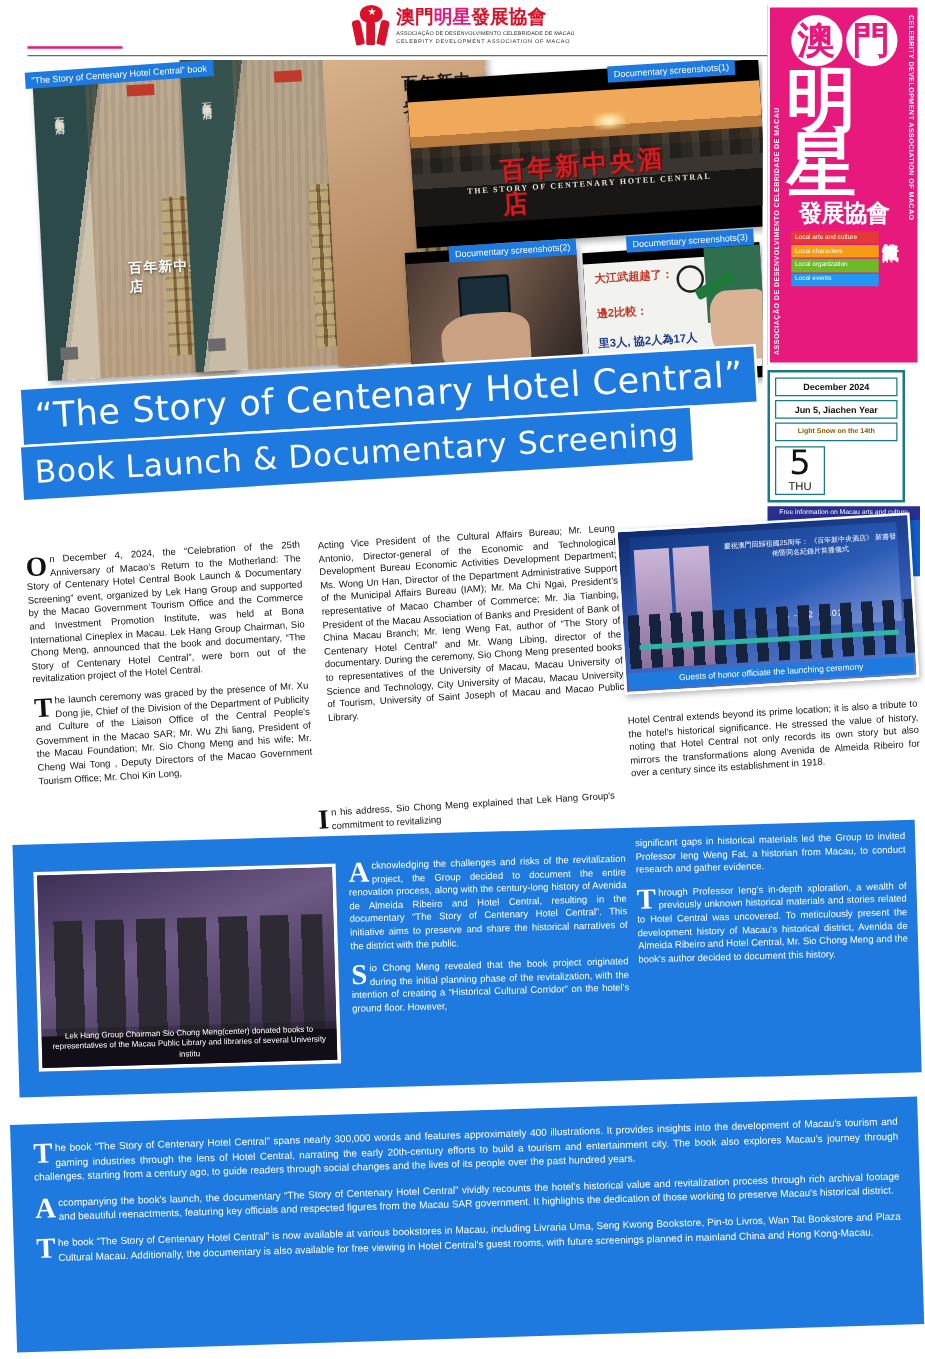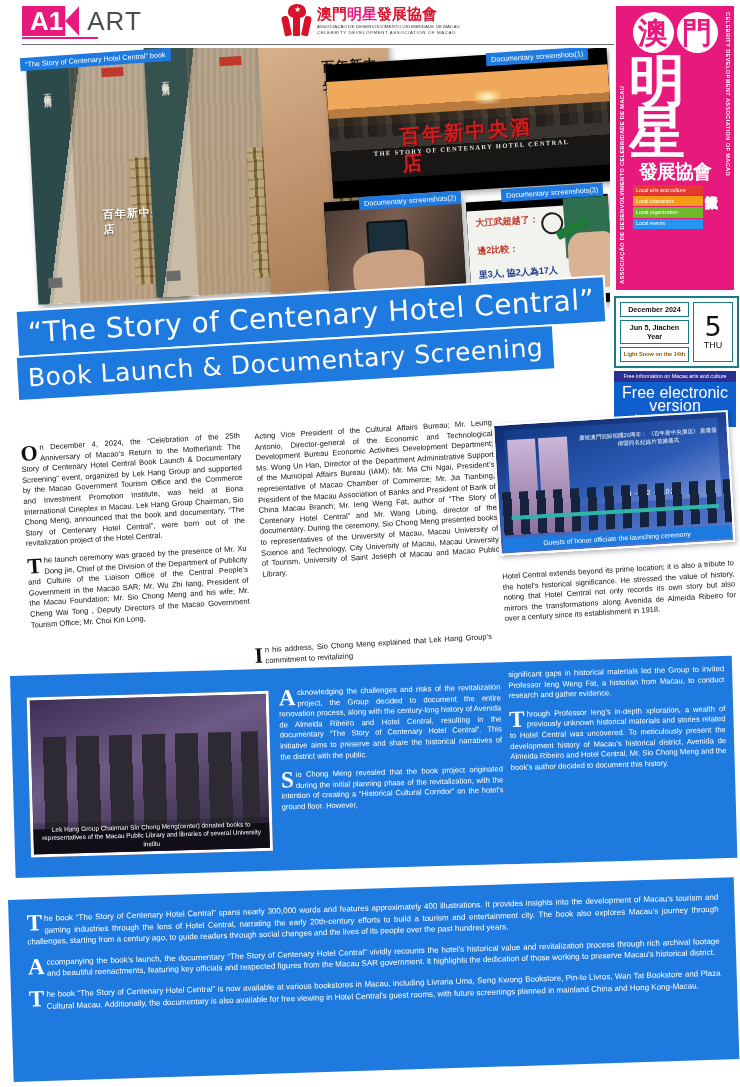--- a/index.html
+++ b/index.html
@@ -67,21 +67,21 @@
   .sb-dev { color: #fff; font-size: 19px; font-weight: bold; line-height: 22px; margin-top: 1px; letter-spacing: -1px; font-family: "DejaVu Sans", sans-serif; }
   .sb-tags { display: flex; margin-top: 3px; width: 100%; padding: 0 4px; gap: 3px; }
   .sb-tagcol { flex: 1; display: flex; flex-direction: column; gap: 1px; }
   .sb-tag { font-size: 5.2px; color: #fff; padding: 1.6px 3px; line-height: 7px; white-space: nowrap; }
   .tag1 { background: #e53935; }
   .tag2 { background: #f59b14; }
   .tag3 { background: #6eb92b; }
   .tag4 { background: #2196f3; }
   .sb-info { color: #fff; font-size: 13px; font-weight: bold; line-height: 11px; writing-mode: vertical-rl; letter-spacing: 0px; font-family: "DejaVu Sans", sans-serif; height: 40px; }
 
-  .sb-date { width: 125px; border: 2px solid #1a7a86; background: #fff; margin-top: 4px; padding: 4px; display: flex; gap: 4px; }
+  .sb-date { width: 110px; border: 2px solid #1a7a86; background: #fff; margin-top: 4px; padding: 4px; display: flex; gap: 4px; flex-direction: column; }
   .sb-date-left { flex: 1; display: flex; flex-direction: column; gap: 3px; }
   .sb-dl { border: 1px solid #1a7a86; text-align: center; font-size: 7.2px; color: #111; padding: 2px 1px; line-height: 9px; font-weight: bold; }
   .sb-dl.small { font-size: 5.6px; color: #8a5a00; font-weight: bold; }
   .sb-date-right { width: 40px; border: 1px solid #1a7a86; display: flex; flex-direction: column; align-items: center; justify-content: center; }
   .sb-day { font-size: 27px; line-height: 26px; color: #111; font-weight: normal; font-family: "DejaVu Sans", sans-serif; }
   .sb-dow { font-size: 9px; color: #111; line-height: 11px; }
   .sb-free-bar { width: 122px; background: #2a2f8f; color: #fff; font-size: 5.4px; text-align: center; padding: 2px 0; margin-top: 3px; line-height: 7px; }
   .sb-free-box { width: 122px; background: #0f5fcf; color: #fff; text-align: center; padding: 4px 2px 5px; }
   .sb-free-1 { font-size: 16px; line-height: 13px; }
   .sb-free-2 { font-size: 7px; line-height: 10px; }
@@ -209,24 +209,20 @@
     float: left; font-size: 23px; line-height: 20px; padding-right: 2px; font-weight: bold;
     color: #fff; font-family: "Liberation Serif", serif;
   }
 </style>
 </head>
 <body>
 
 <div class="page">
 
   <div class="masthead">
-    <div class="logo-wrap">
-      <div class="logo-a1">A1</div>
-      <div class="logo-art">ART</div>
-    </div>
     <div class="logo-rule"></div>
     <div class="mast-rule"></div>
 
     <div class="assoc">
       <div class="assoc-mark">
         <div class="circ"></div>
           <div class="star">★</div>
         <div class="fig f1"></div>
           <div class="fig f2"></div>
           <div class="fig f3"></div>

